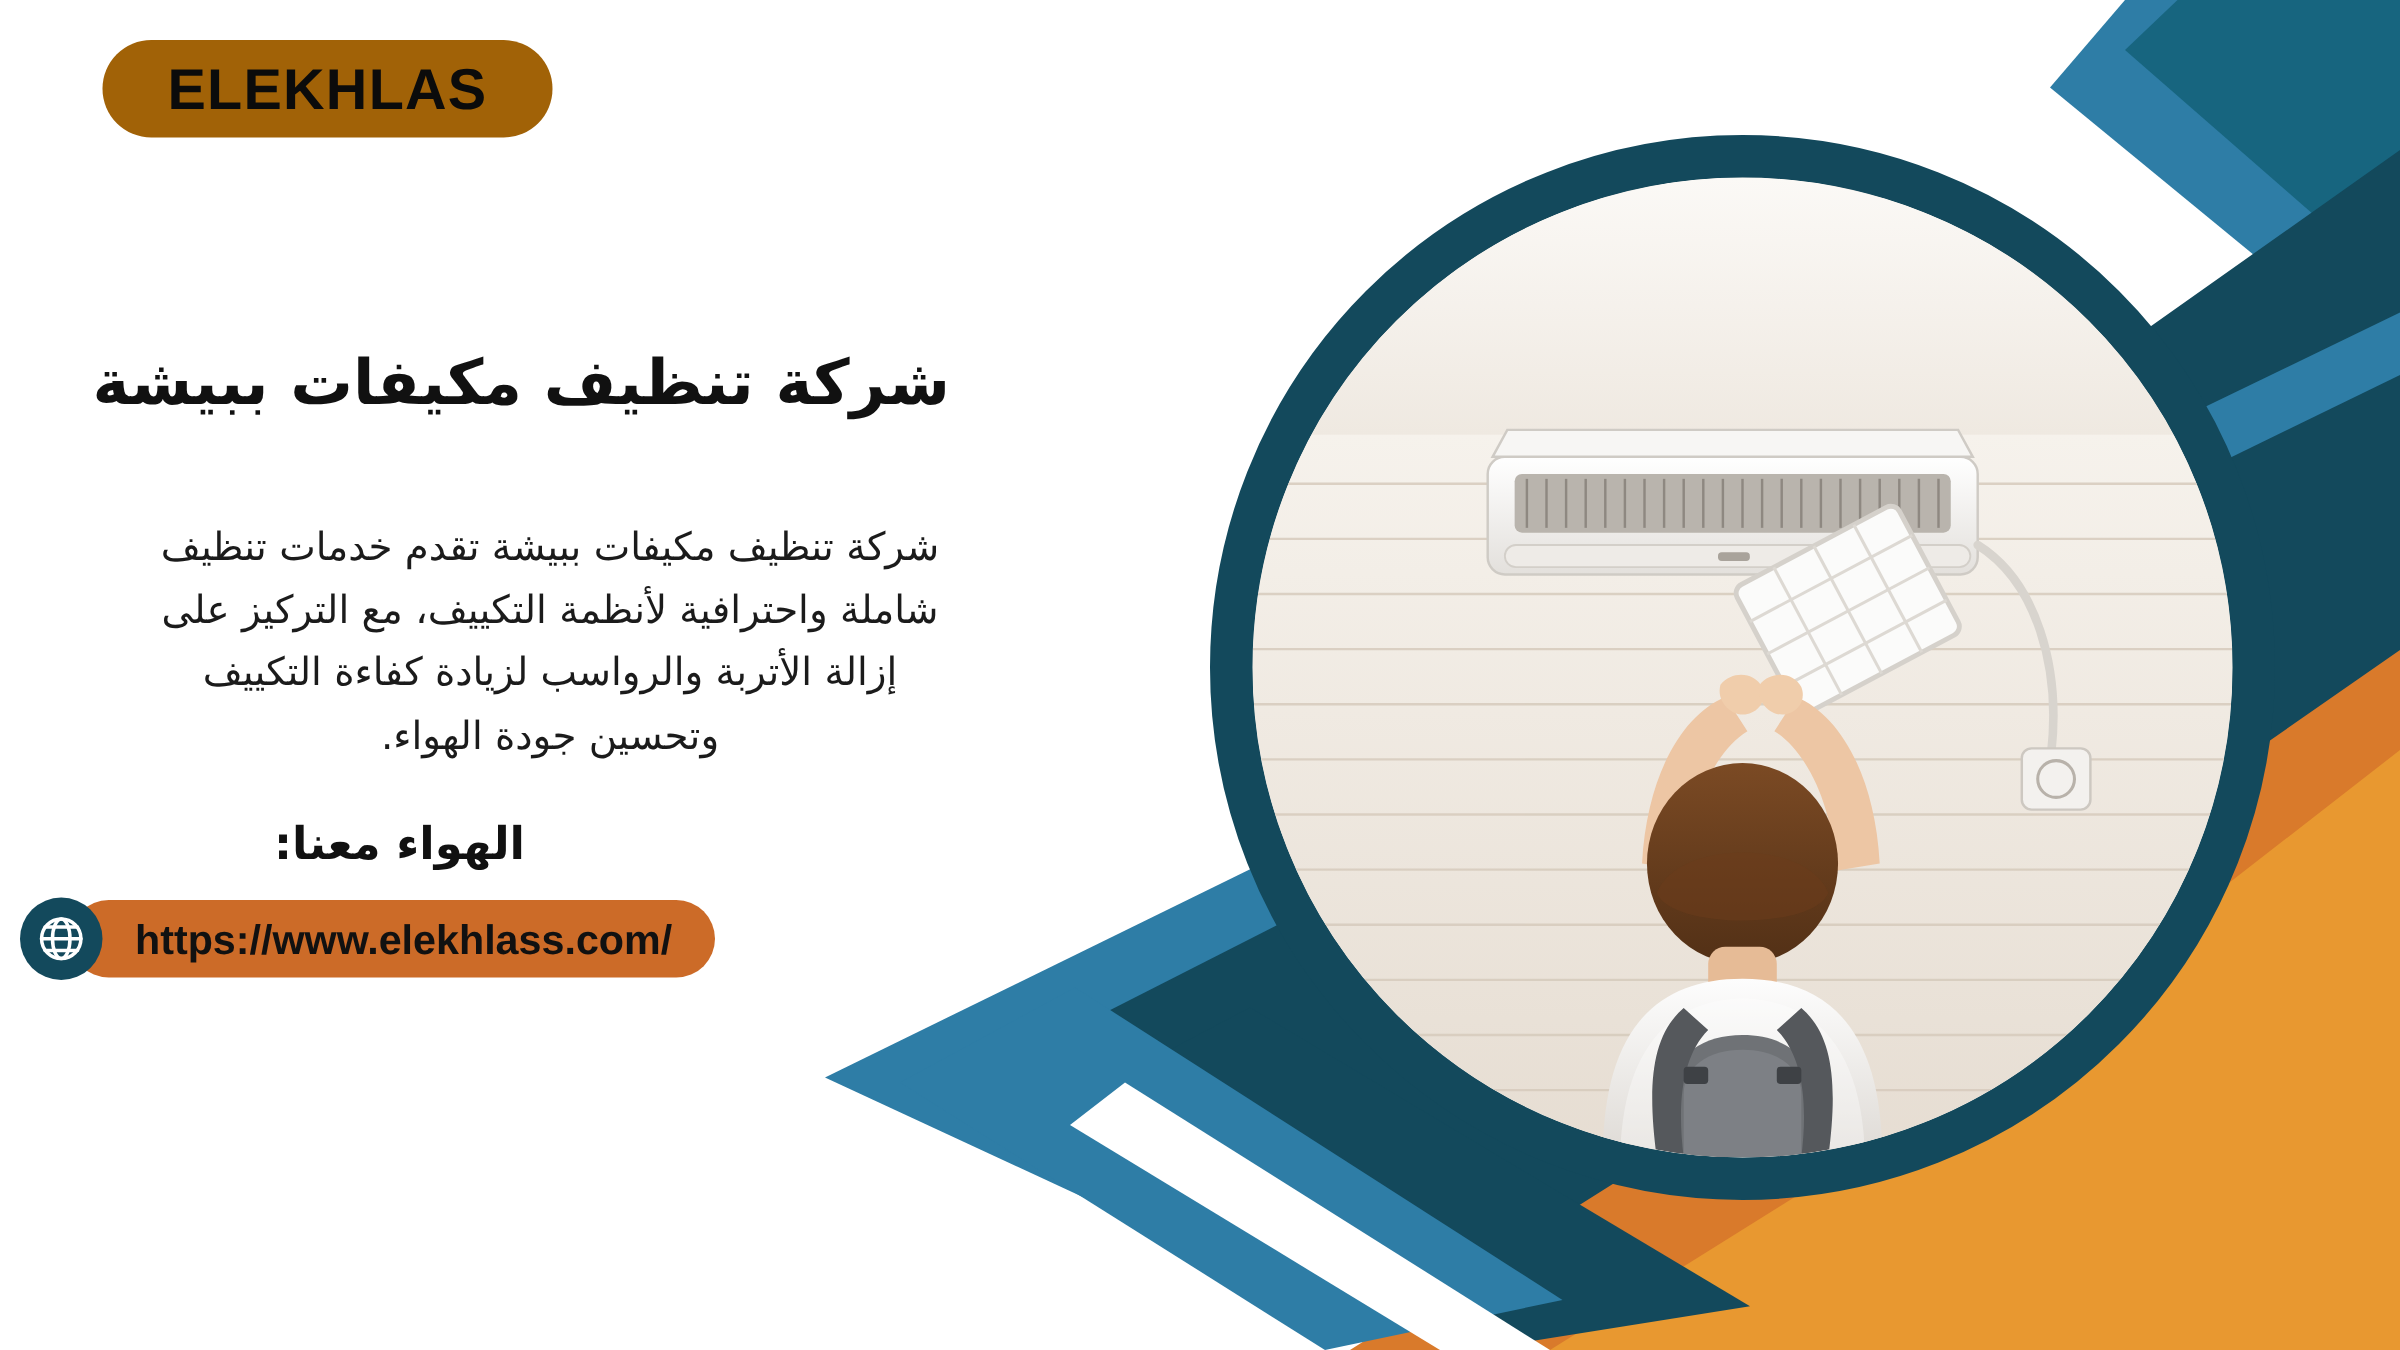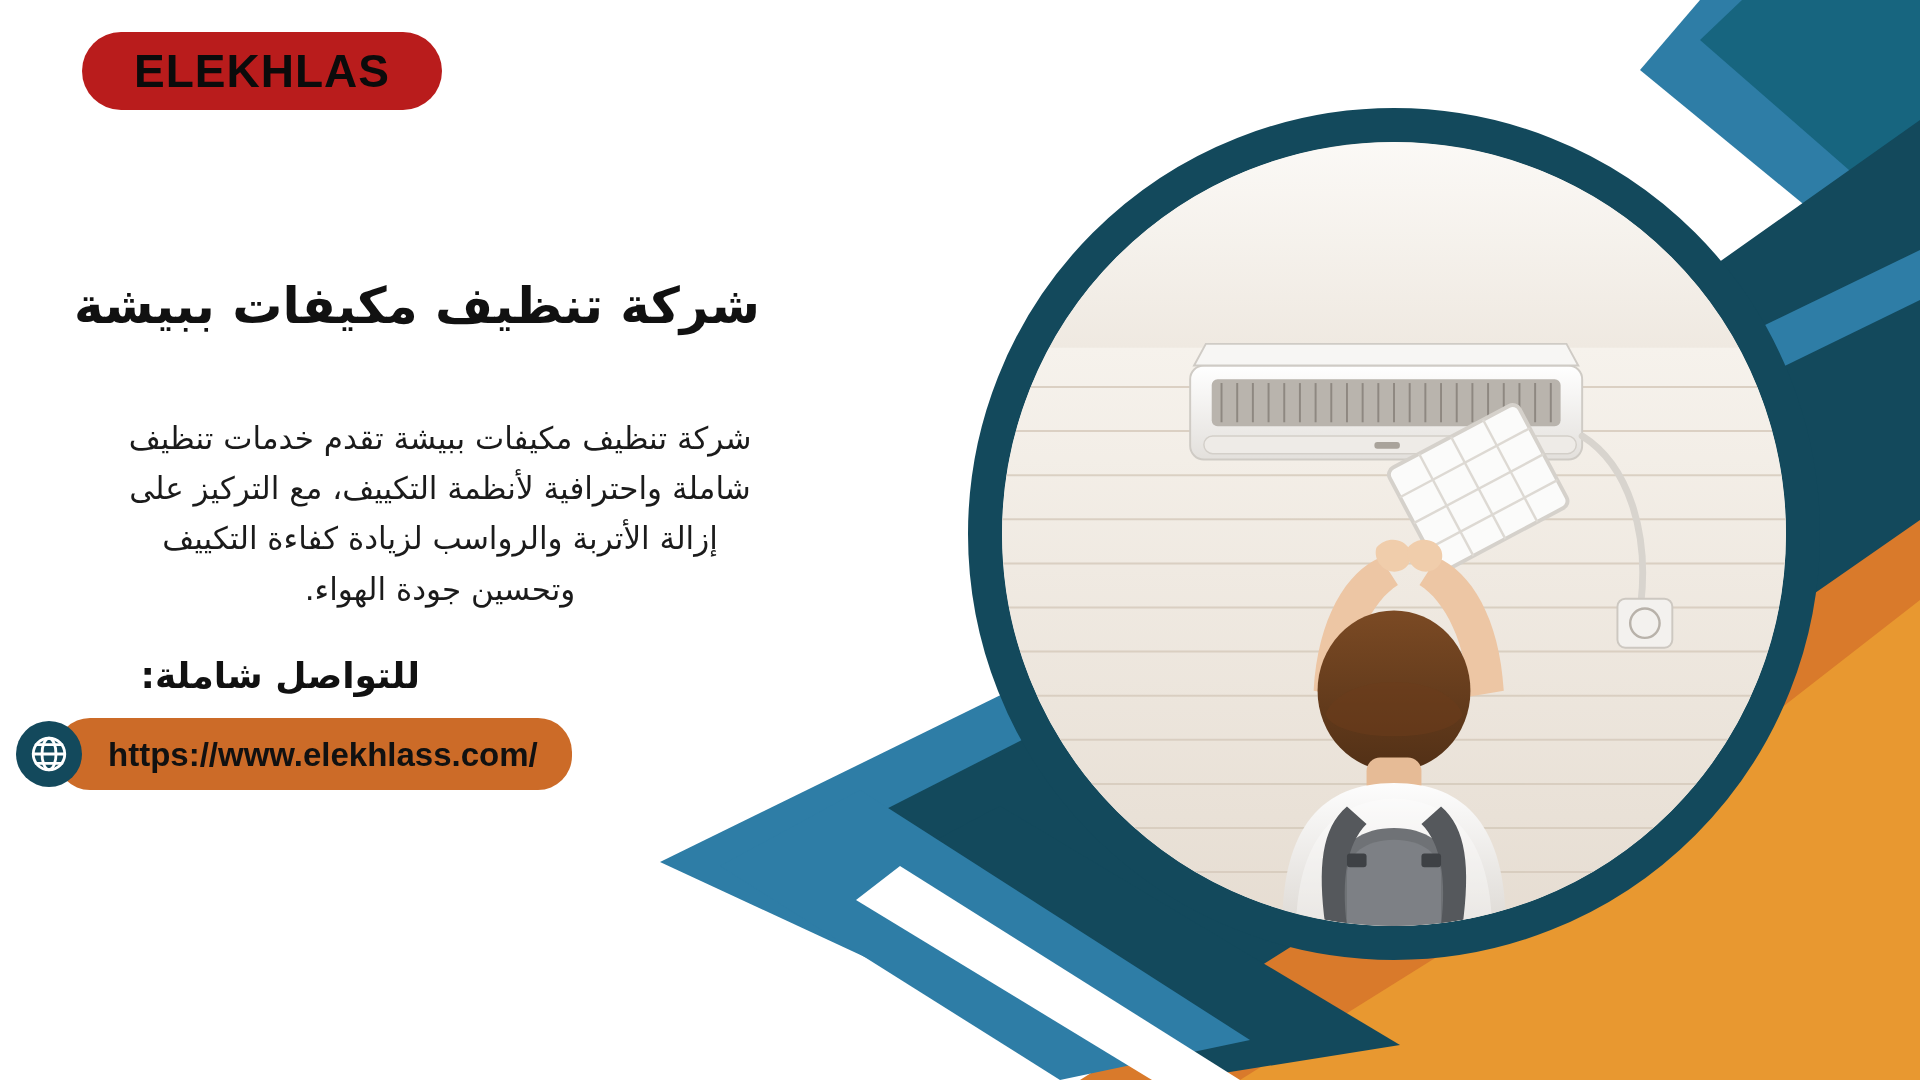--- a/index.html
+++ b/index.html
@@ -28,21 +28,21 @@
   
   .brand-pill {
     position: absolute;
     left: 82px;
     top: 32px;
     height: 78px;
     padding: 0 52px;
     display: flex;
     align-items: center;
     justify-content: center;
-    background: #b91c1c;
+    background: #a16207;
     border-radius: 44px;
     box-sizing: border-box;
   }
   .brand-pill span {
     font-family: "Liberation Sans", sans-serif;
     font-weight: 700;
     font-size: 46px;
     letter-spacing: 1px;
     color: #0b0b0b;
     line-height: 1;
@@ -125,21 +125,21 @@
     display: flex;
     align-items: center;
     justify-content: center;
     flex: none;
     z-index: 2;
     position: relative;
   }
   .icon-badge svg { display: block; }
 
   .contact-pill {
-    height: 72px;
+    height: 62px;
     margin-left: -26px;
     padding: 0 34px 0 52px;
     display: flex;
     align-items: center;
     background: #cc6b28;
     border-radius: 34px;
     box-sizing: border-box;
     z-index: 1;
     justify-content: flex-end;
   }
@@ -202,21 +202,21 @@
 
   <div class="brand-pill">
     <span>ELEKHLAS</span>
   </div>
 
 
   <div class="subtitle">شركة تنظيف مكيفات ببيشة</div>
 
   <p class="body-copy">شركة تنظيف مكيفات ببيشة تقدم خدمات تنظيف شاملة واحترافية لأنظمة التكييف، مع التركيز على إزالة الأتربة والرواسب لزيادة كفاءة التكييف وتحسين جودة الهواء.</p>
 
-  <div class="contact-label">للتواصل شاملة:</div>
+  <div class="contact-label">الهواء معنا:</div>
 
   <div class="contact-row website">
     <div class="icon-badge">
       <svg width="42" height="42" viewBox="0 0 24 24" fill="none" stroke="#ffffff" stroke-width="1.6" stroke-linecap="round">
         <circle cx="12" cy="12" r="9"></circle>
         <ellipse cx="12" cy="12" rx="4" ry="9"></ellipse>
         <line x1="3" y1="12" x2="21" y2="12"></line>
         <line x1="4.6" y1="6.6" x2="19.4" y2="6.6"></line>
         <line x1="4.6" y1="17.4" x2="19.4" y2="17.4"></line>
       </svg>

